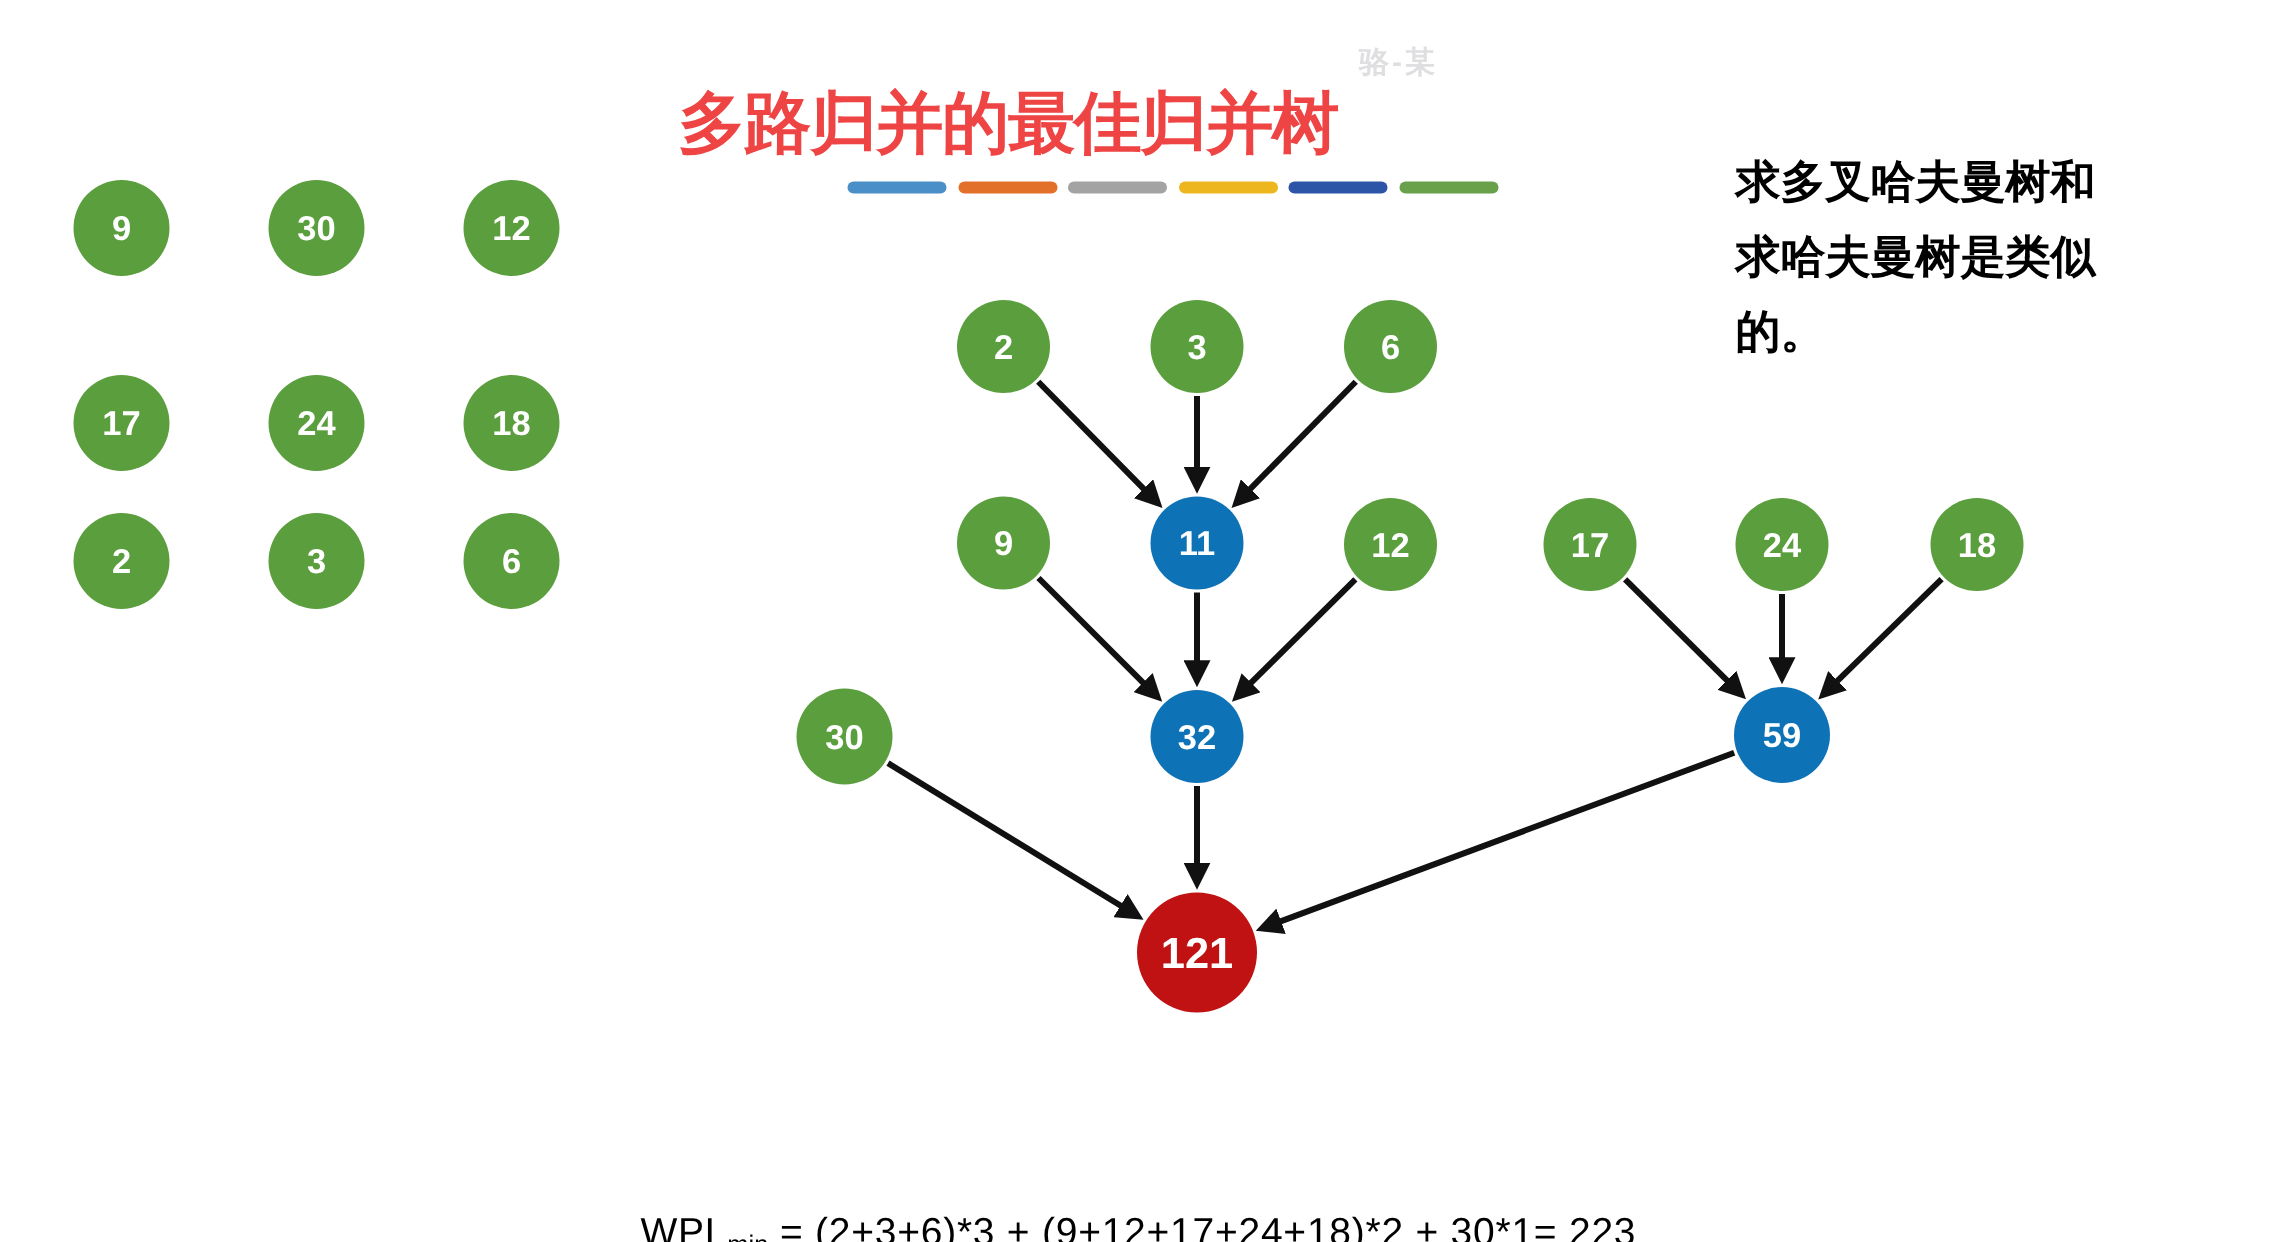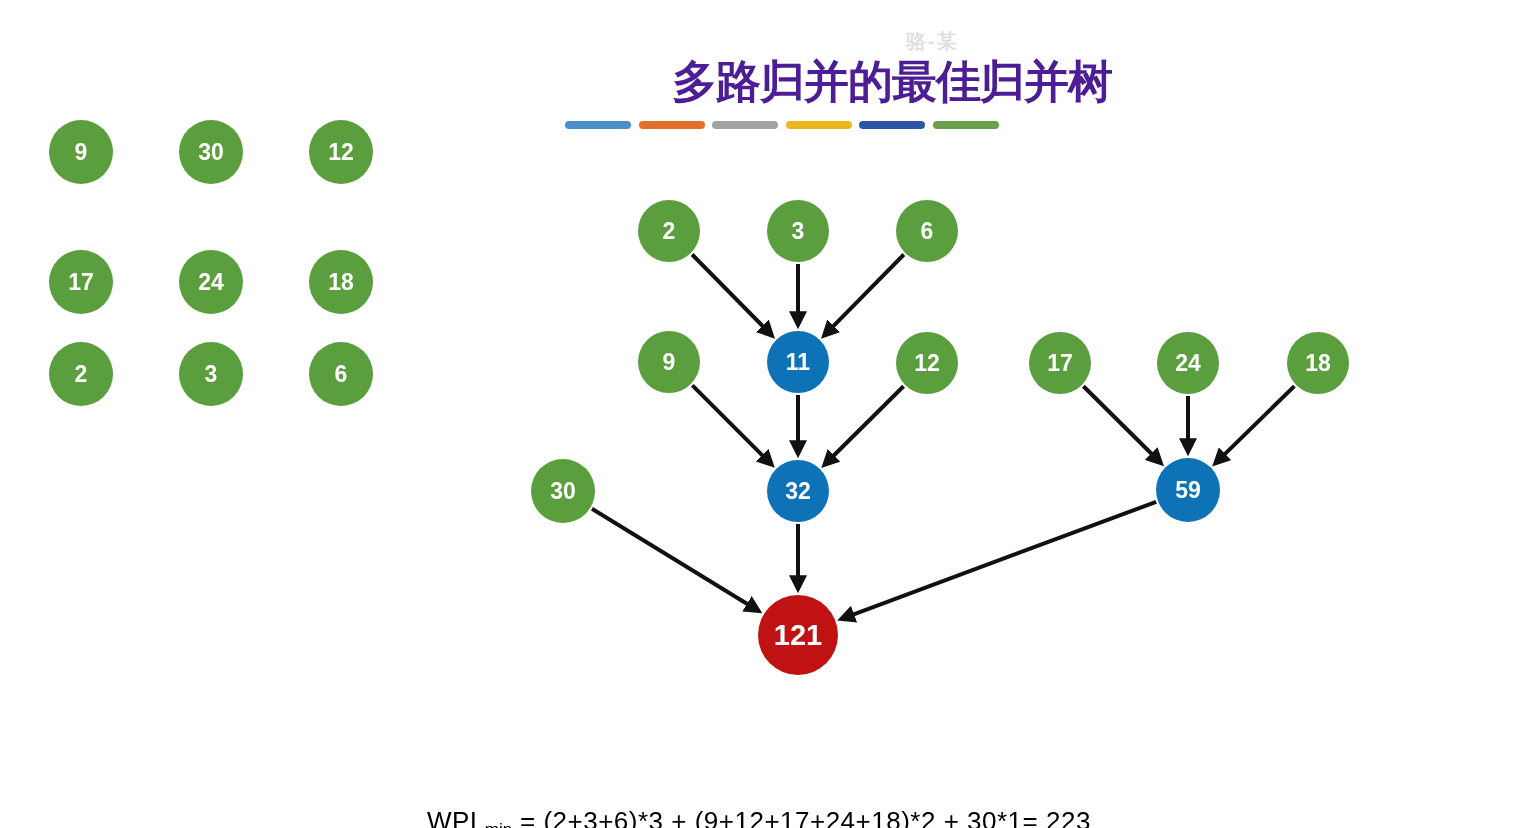--- a/index.html
+++ b/index.html
@@ -5,22 +5,22 @@
   html, body { margin:0; padding:0; background:#ffffff; }
   #slide {
     position:relative; width:1409px; height:828px; background:#ffffff;
     overflow:hidden; font-family:"Liberation Sans","DejaVu Sans",sans-serif;
   }
   .watermark {
     position:absolute; left:906px; top:28px; font-size:20px; font-weight:bold;
     color:rgba(150,150,155,0.30); letter-spacing:2px;
   }
   .title {
-    position:absolute; left:452px; top:52px; width:660px; text-align:right;
-    font-size:45px; font-weight:bold; color:#4c1d95; letter-spacing:-1px;
+    position:absolute; left:452px; top:52px; width:660px; text-align:left;
+    font-size:45px; font-weight:bold; color:#ef4444; letter-spacing:-1px;
     white-space:nowrap;
   }
   .bars {
     position:absolute; left:565px; top:121px; width:434px;
     display:flex; justify-content:space-between;
   }
   .bars span { display:block; width:66px; height:8px; border-radius:4px; }
   .note {
     position:absolute; left:1157px; top:97px; width:340px;
     font-size:30px; font-weight:bold; color:#000000; line-height:50px;
@@ -43,20 +43,25 @@
   <div class="watermark">骆-某</div>
   <div class="title">多路归并的最佳归并树</div>
   <div class="bars" id="title-bars">
       <span style="background: rgb(74, 143, 199);"></span>
       <span style="background: rgb(226, 112, 42);"></span>
       <span style="background: rgb(163, 163, 163);"></span>
       <span style="background: rgb(238, 182, 30);"></span>
       <span style="background: rgb(44, 85, 168);"></span>
       <span style="background: rgb(104, 161, 73);"></span>
     </div>
+  <div class="note">
+    <div>求多叉哈夫曼树和</div>
+    <div>求哈夫曼树是类似</div>
+    <div>的。</div>
+  </div>
   <svg class="canvas" id="diagram" width="1527" height="828" viewBox="0 0 1527 828">
       <defs>
         <marker id="arrow" viewBox="0 0 10 10" refX="1" refY="5" markerWidth="4.5" markerHeight="4.5" orient="auto">
           <path d="M0,0 L10,5 L0,10 z" fill="#111111"></path>
         </marker>
       </defs>
       <line x1="692.1543424128104" y1="254.51332446572218" x2="763.6193097506755" y2="327.0862757933216" stroke="#111111" stroke-width="4" marker-end="url(#arrow)"></line>
       <line x1="798" y1="264" x2="798" y2="313" stroke="#111111" stroke-width="4" marker-end="url(#arrow)"></line>
       <line x1="903.8456575871896" y1="254.51332446572218" x2="832.3806902493245" y2="327.0862757933216" stroke="#111111" stroke-width="4" marker-end="url(#arrow)"></line>
       <line x1="692.334523779156" y1="385.3345237791561" x2="763.3517677218592" y2="456.3517677218592" stroke="#111111" stroke-width="4" marker-end="url(#arrow)"></line>

